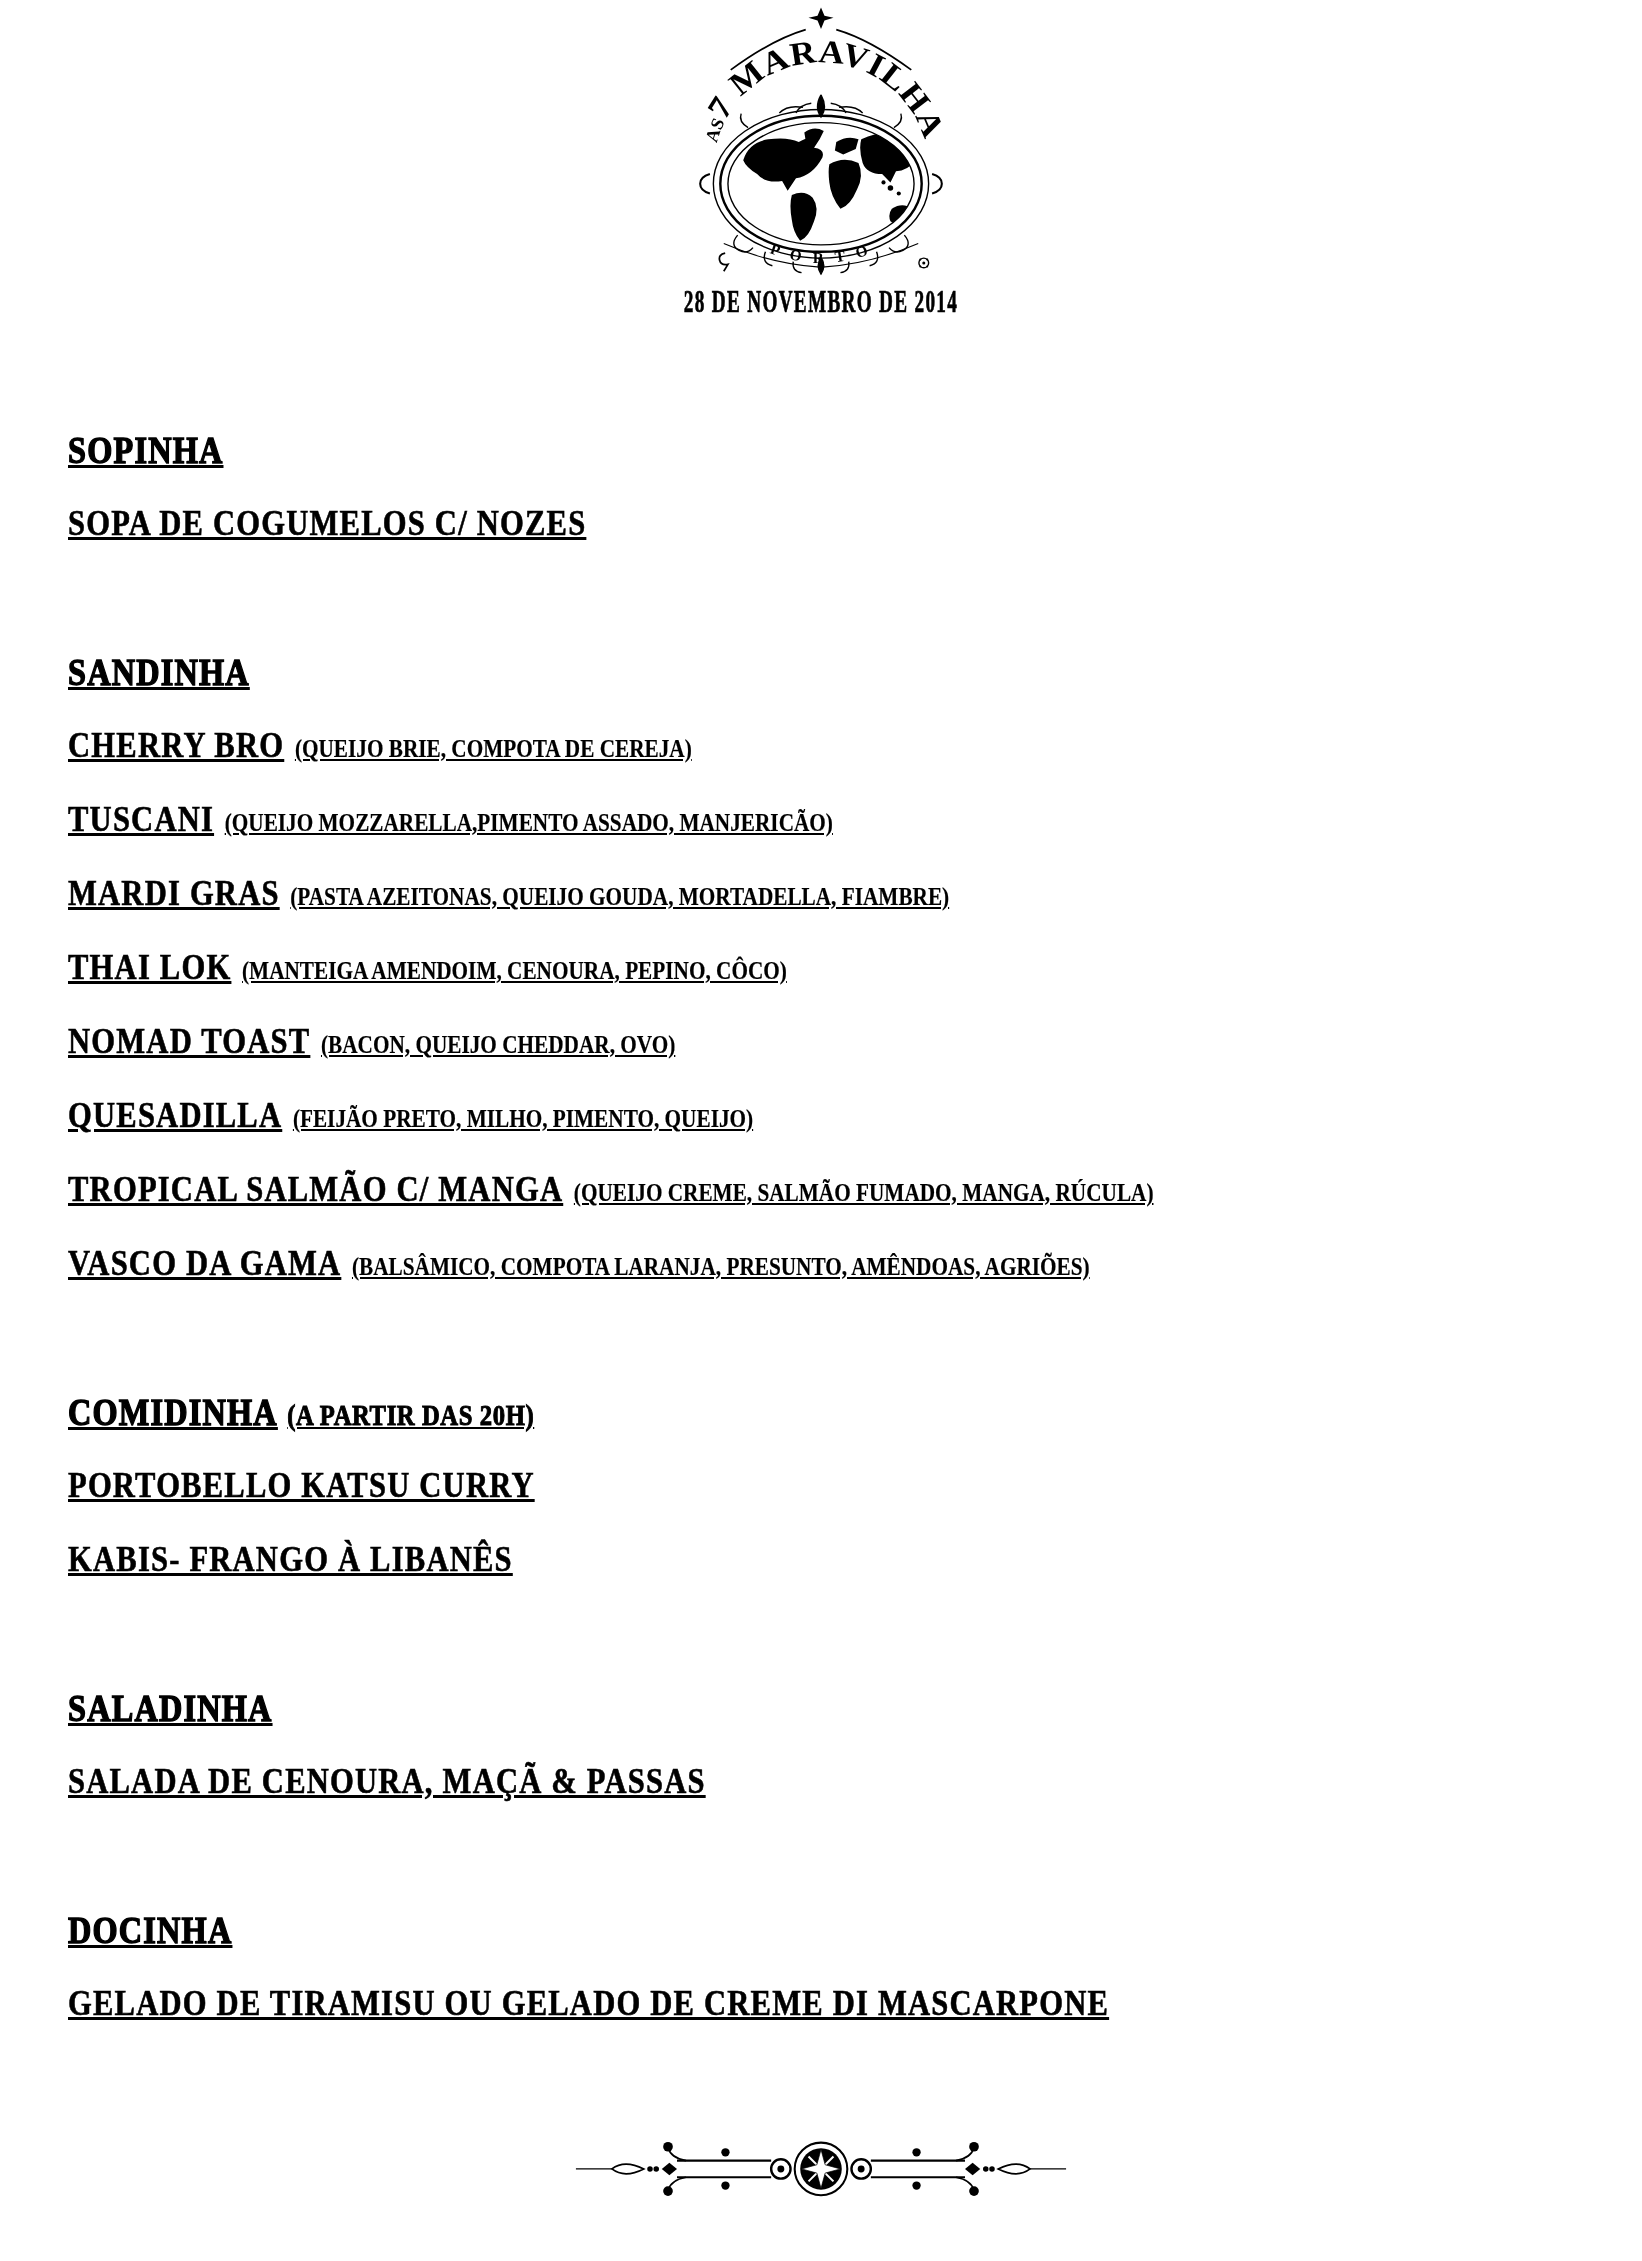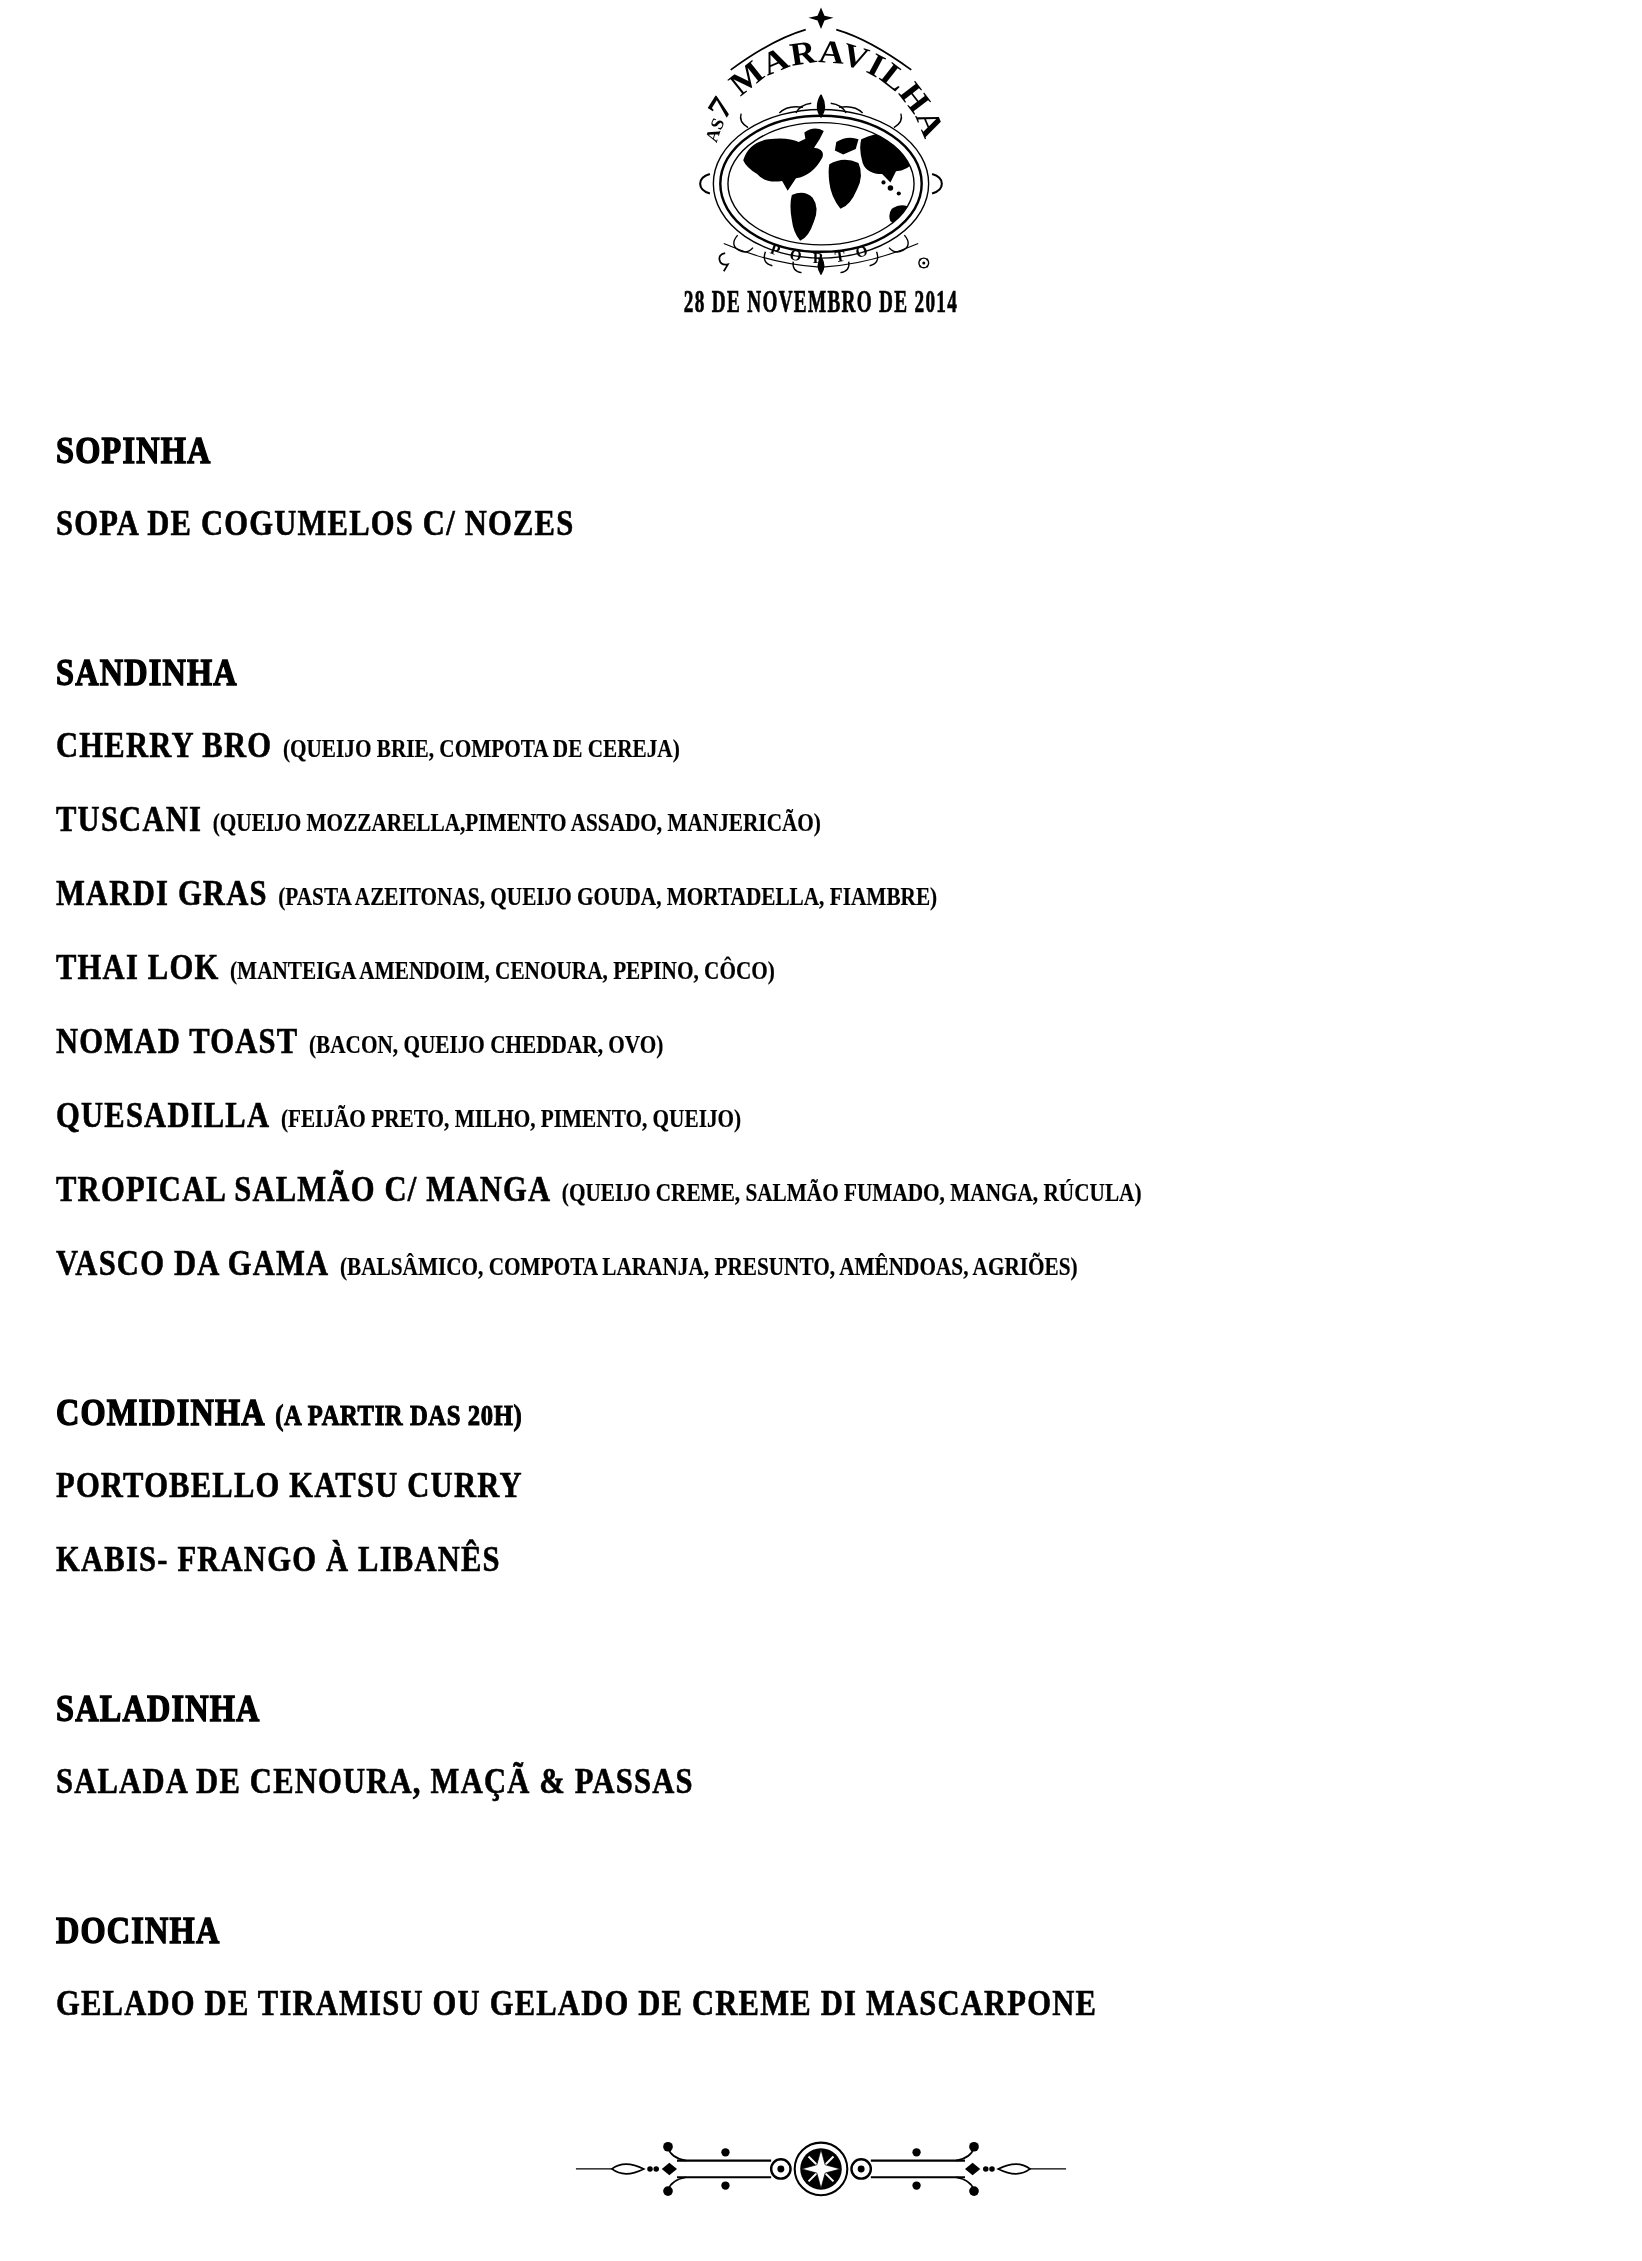--- a/index.html
+++ b/index.html
@@ -8,21 +8,21 @@
     font-family:"Liberation Serif", serif;position:relative;overflow:hidden;
   }
   .header{position:absolute;top:0;left:0;width:100%;text-align:center;}
   .logo-wrap{position:absolute;top:5.6px;left:50%;transform:translateX(-50%);}
   .date-line{
     position:absolute;top:284px;left:0;width:100%;
     font-size:31px;font-weight:bold;letter-spacing:2.1px;white-space:nowrap;
     transform:scaleX(0.62);transform-origin:50% 50%;text-align:center;
     -webkit-text-stroke:0.7px #000;
   }
-  .menu{position:absolute;left:56px;top:428px;}
+  .menu{position:absolute;left:68px;top:428px;text-decoration:underline;}
   .line{height:74px;display:flex;align-items:baseline;white-space:nowrap;
         transform:scaleX(0.85);transform-origin:0 50%;}
   .gap{height:74px;}
   .sec-title{
     font-size:38px;font-weight:bold;letter-spacing:1.4px;
     -webkit-text-stroke:1.4px #000;
   }
   .sec-note{
     font-size:29px;font-weight:bold;letter-spacing:0.7px;margin-left:11px;
     -webkit-text-stroke:1px #000;

